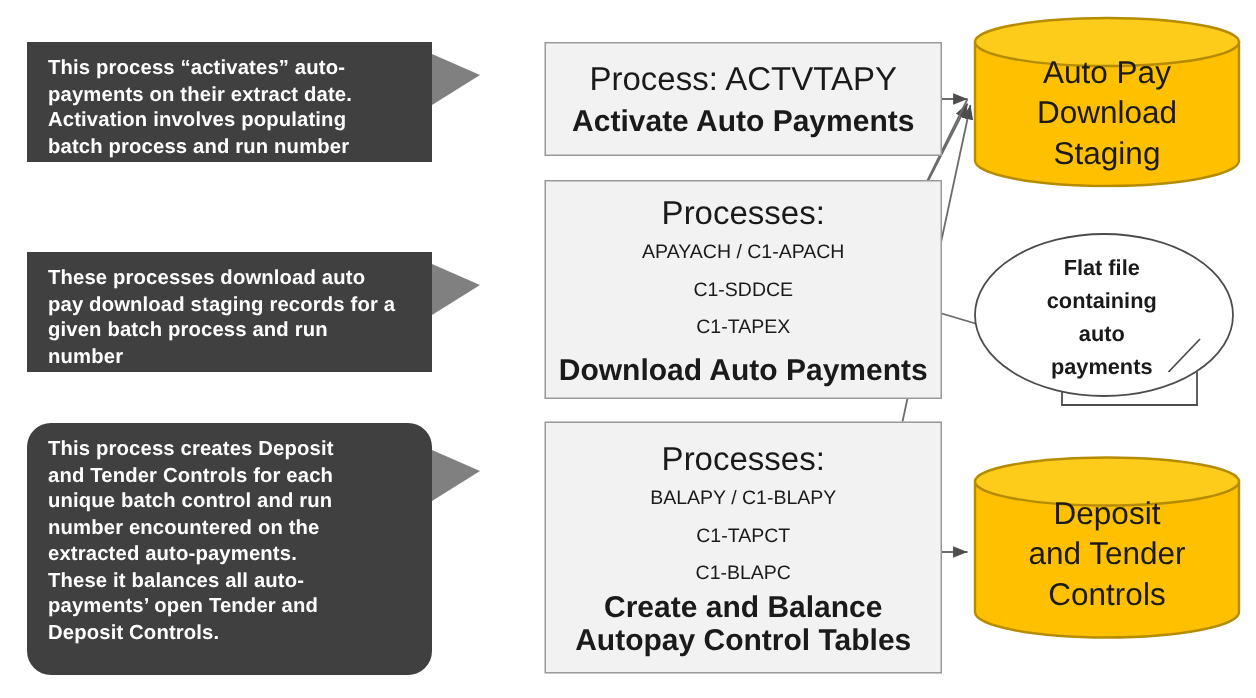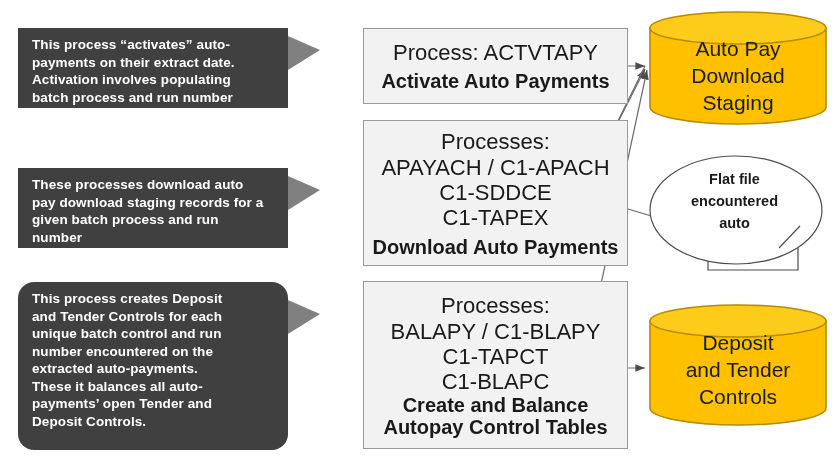--- a/index.html
+++ b/index.html
@@ -68,21 +68,21 @@
     justify-content: center;
     align-items: center;
     margin-left: 48px;
   }
   .procbox .big {
     font-size: 22px;
     line-height: 26px;
     white-space: nowrap;
   }
   .procbox .mid {
-    font-size: 22px;
+    font-size: 13px;
     line-height: 25px;
     white-space: nowrap;
   }
   .procbox .small {
     font-size: 20px;
     line-height: 22px;
     white-space: nowrap;
     font-weight: bold;
   }
   #box-1 { left: 315px; top: 28px;  width: 265px; height: 76px; }
@@ -238,18 +238,19 @@
   </div>
 
   <div id="flatfile">
     <svg width="185" height="130" viewBox="0 0 185 130">
       <path d="M150,96 L150,118 L60,118 L60,107" fill="#ffffff" stroke="#4d4d4d" stroke-width="1.2"></path>
       <ellipse cx="88" cy="58" rx="86" ry="54" fill="#ffffff" stroke="#4d4d4d" stroke-width="1.2"></ellipse>
       <path d="M131,96 L152,74" fill="none" stroke="#4d4d4d" stroke-width="1.2"></path>
     </svg>
     <div class="ff-label">
       <div>Flat file</div>
-      <div>encountered</div>
+      <div>containing</div>
       <div>auto</div>
+      <div>payments</div>
     </div>
   </div>
 
 </div>
 
 </body></html>

